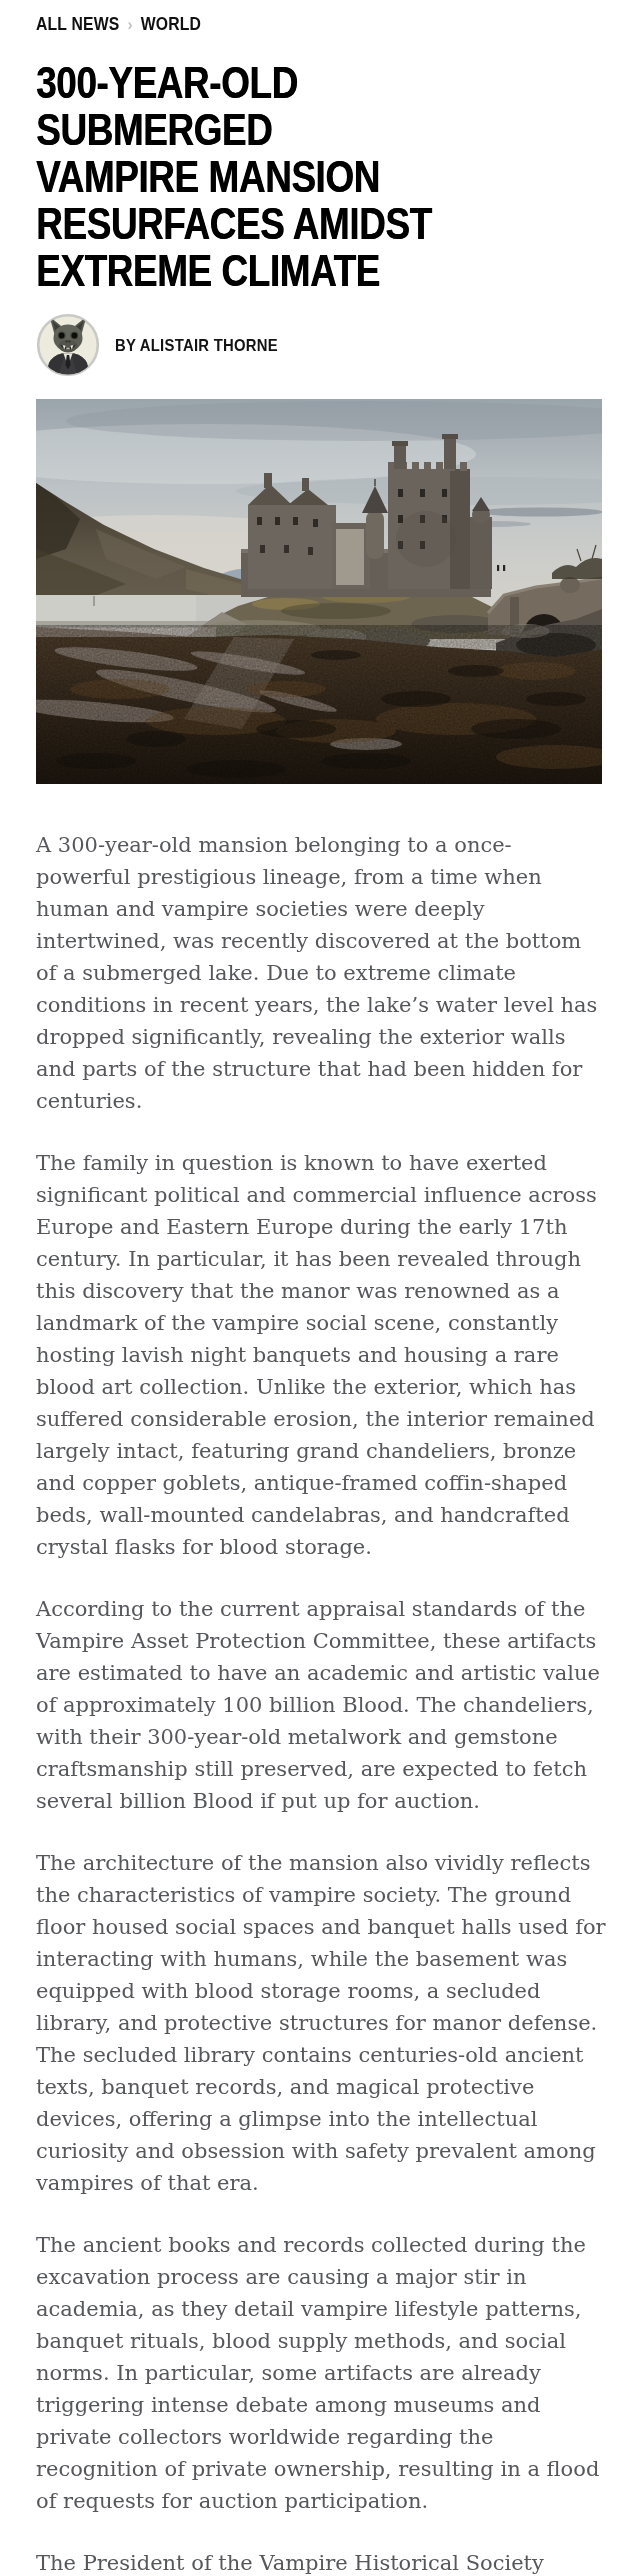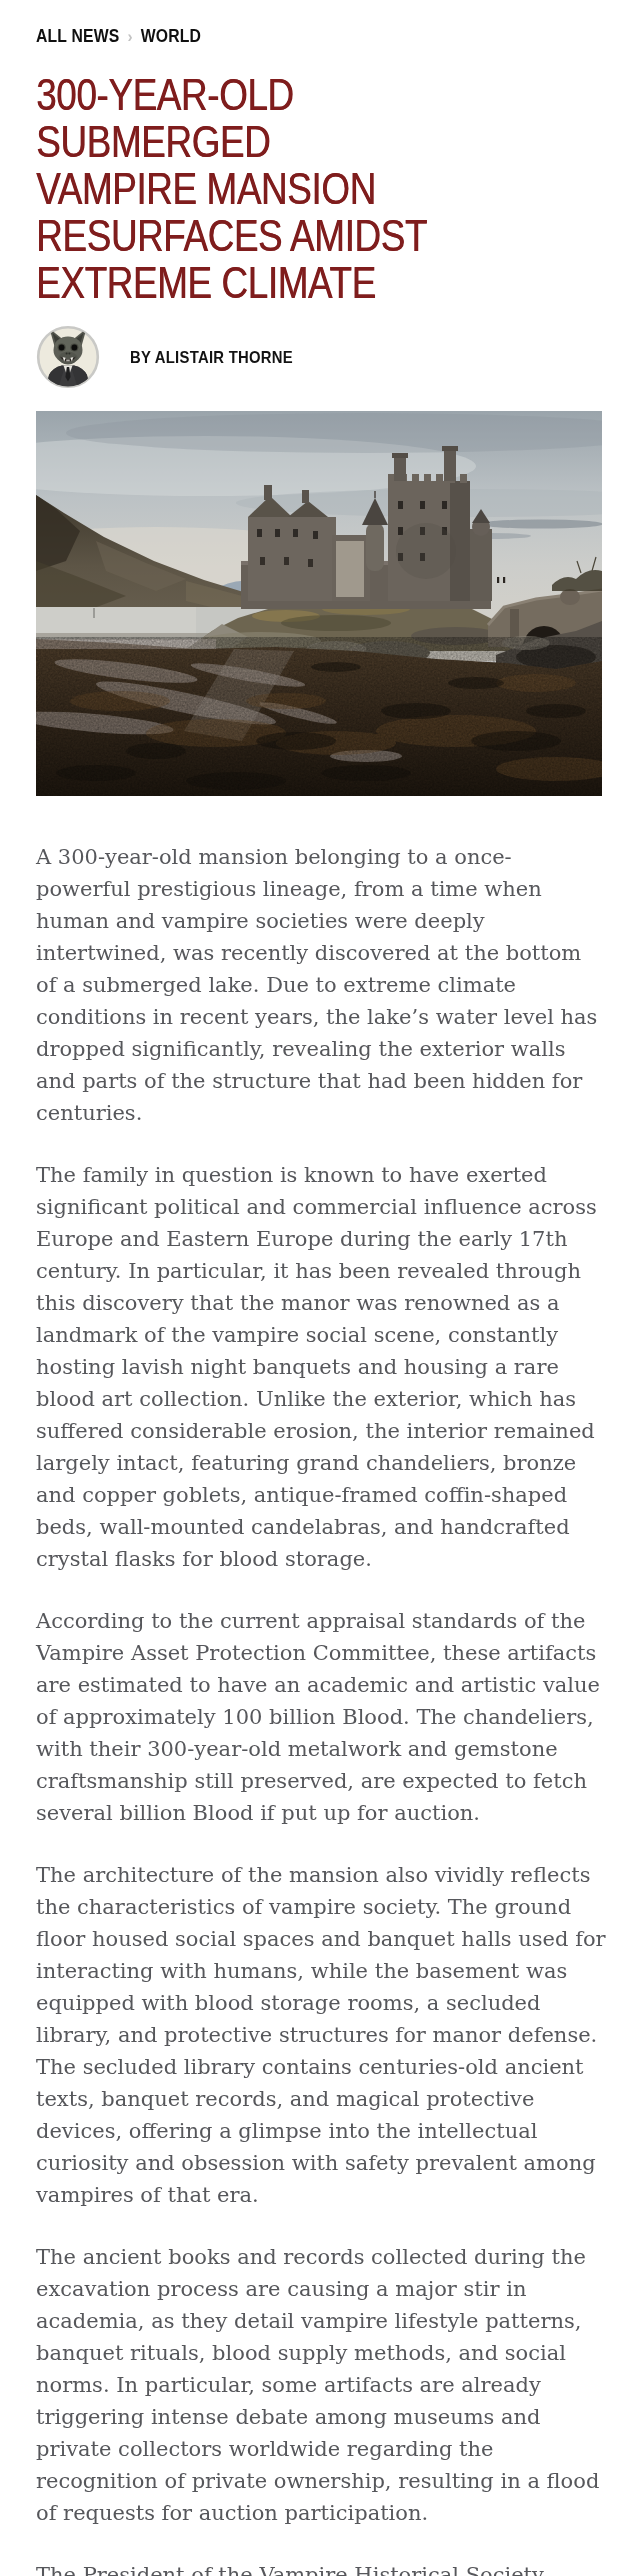--- a/index.html
+++ b/index.html
@@ -1,34 +1,34 @@
 <!DOCTYPE html>
 <html><head>
 <meta charset="utf-8">
 <style>
   html, body { margin: 0; padding: 0; background: #ffffff; }
   body { width: 640px; font-family: "Liberation Sans", sans-serif; }
   .page { width: 640px; overflow: hidden; }
 
   
-  .breadcrumb { margin: 26px 36px 0 36px; font-size: 17.5px; font-weight: 700; color: #101010; }
+  .breadcrumb { margin: 14px 36px 0 36px; font-size: 17.5px; font-weight: 700; color: #101010; }
   .condense { display: inline-block; transform: scaleX(0.9); transform-origin: 0 50%; white-space: nowrap; }
   .breadcrumb a { color: #101010; text-decoration: none; letter-spacing: 0.2px; }
   .breadcrumb .sep { color: #c3c3c3; font-weight: 700; margin: 0 9px; font-size: 17px; }
 
   
-  h1 { margin: 24px 36px 0 36px; font-size: 45px; line-height: 47px; font-weight: 400; color: #7f1d1d; }
+  h1 { margin: 24px 36px 0 36px; font-size: 45px; line-height: 47px; font-weight: 700; color: #000000; }
   .headline-inner {
     display: inline-block; transform: scaleX(0.82); transform-origin: 0 0;
     white-space: pre-line; letter-spacing: -0.5px;
     text-shadow: 0.6px 0 0 currentColor;
   }
 
   
-  .author-row { margin: 19px 36px 0 36px; display: flex; align-items: center; gap: 30px; height: 64px; }
+  .author-row { margin: 19px 36px 0 36px; display: flex; align-items: center; gap: 15px; height: 64px; }
   .avatar { display: inline-block; width: 64px; height: 64px; cursor: pointer; }
   .avatar svg { display: block; }
   .byline { font-size: 16.5px; font-weight: 700; color: #131313; letter-spacing: 0.3px; cursor: pointer; }
 
   
   .hero { margin: 22px 36px 0 36px; padding: 0; width: 566px; height: 385px; }
   .hero svg { display: block; }
 
   
   article { margin-top: 45px; }

